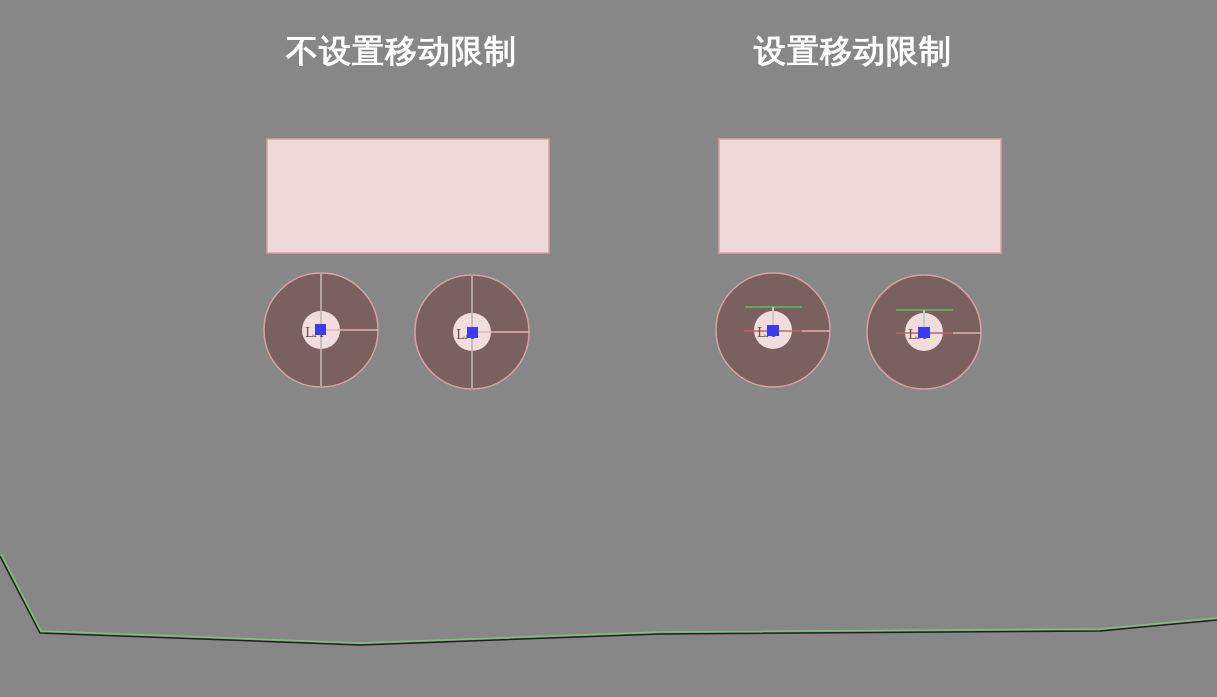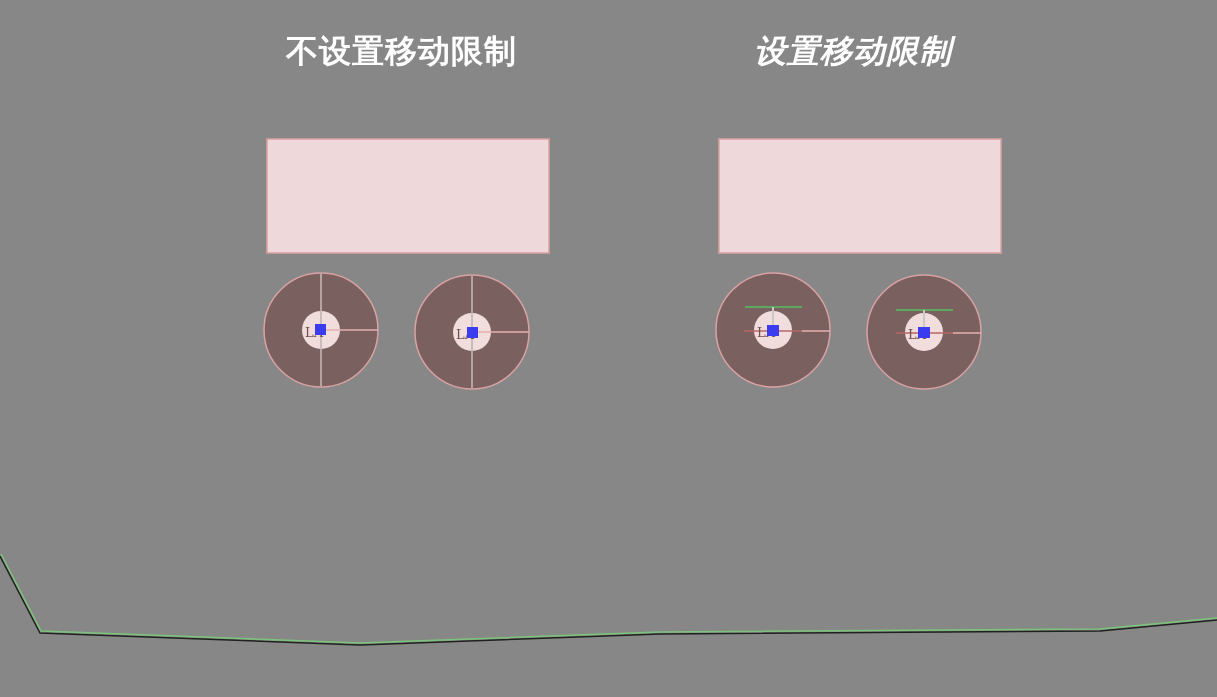--- a/index.html
+++ b/index.html
@@ -11,21 +11,21 @@
     }
     .title {
       position: absolute; top: 30px;
       color: #ffffff; font-size: 32px; font-weight: bold;
       font-family: "DejaVu Serif", serif;
       letter-spacing: 1px;
       white-space: nowrap;
       text-align: center;
     }
     #title-left { left: 286px; }
-    #title-right { left: 754px; font-style: italic; }
+    #title-right { left: 754px; }
     .scene { position: absolute; left: 0; top: 0; width: 1217px; height: 697px; }
   </style>
 </head>
 <body>
 
 <div id="title-left" class="title">不设置移动限制</div>
 <div id="title-right" class="title">设置移动限制</div>
 
 <svg class="scene" viewBox="0 0 1217 697" xmlns="http://www.w3.org/2000/svg">
 

